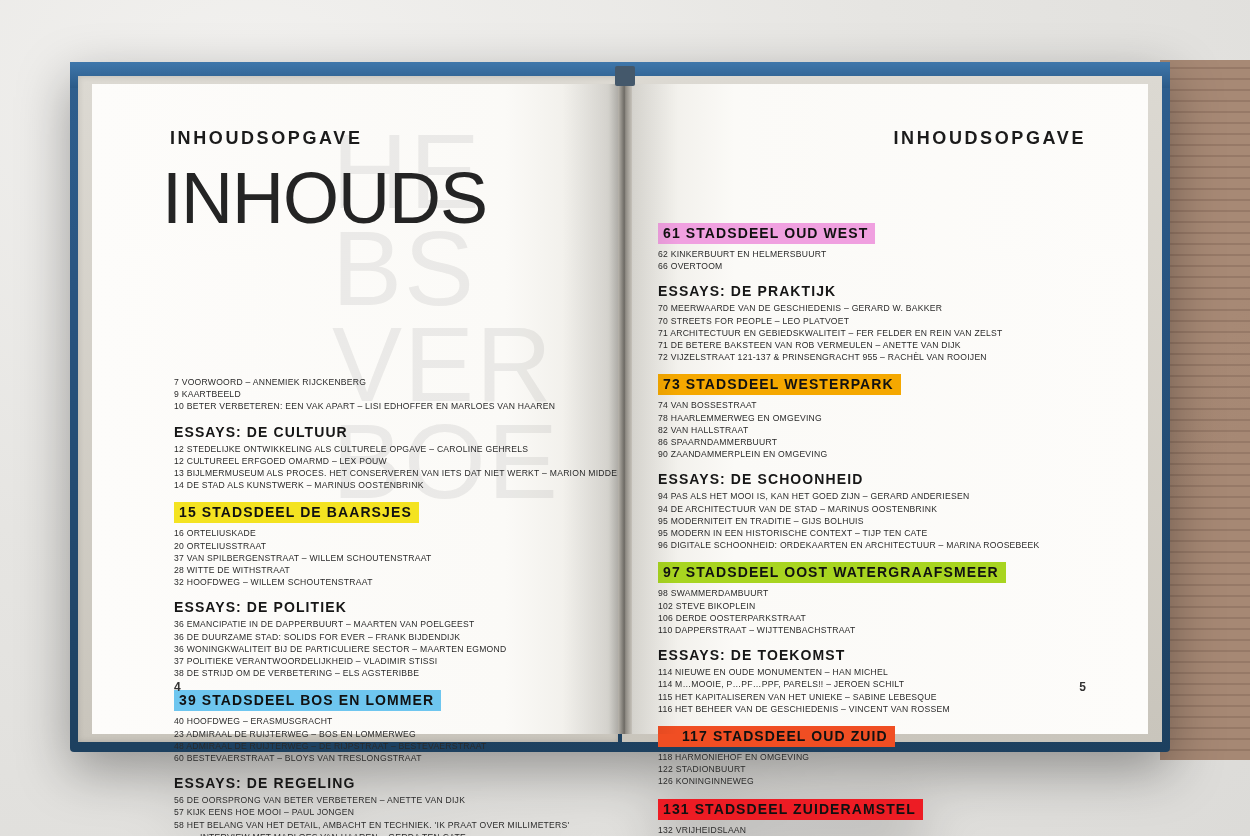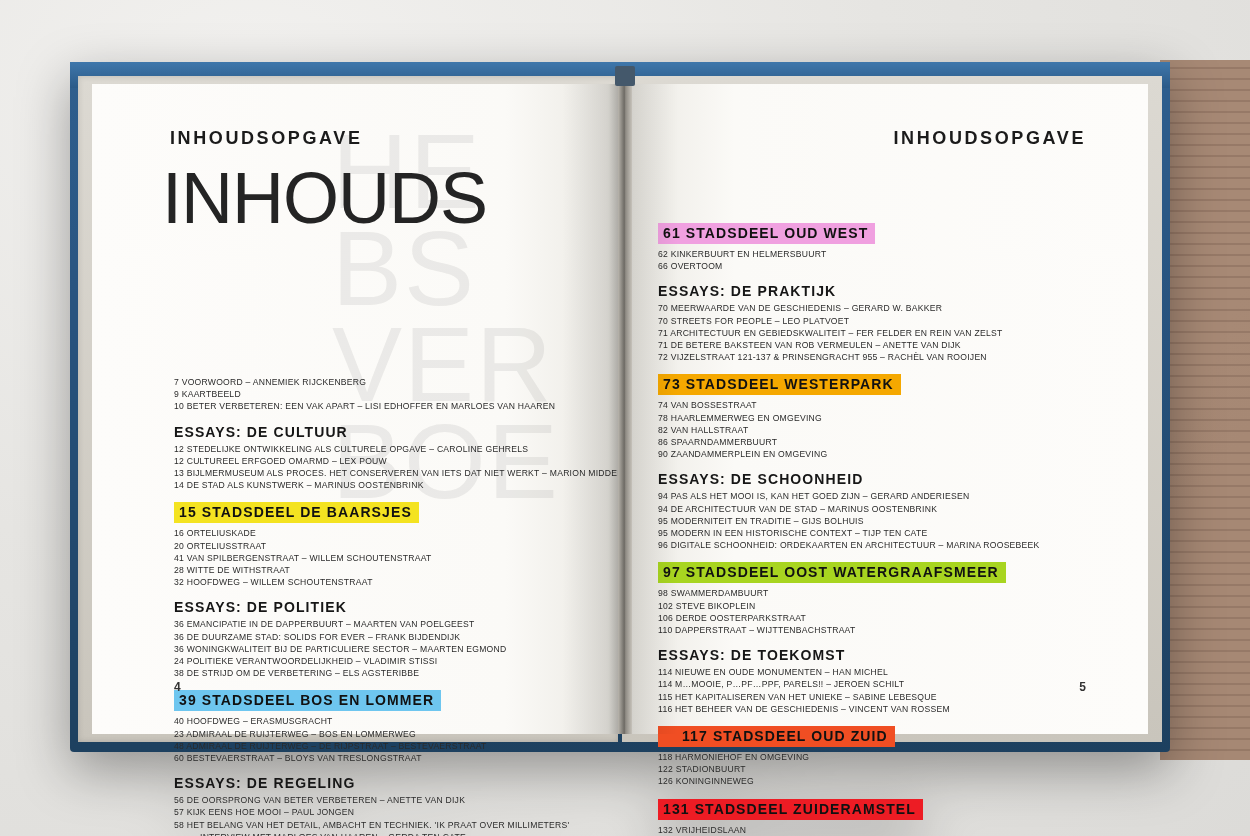--- a/index.html
+++ b/index.html
@@ -140,28 +140,28 @@
           <div class="line">9 KAARTBEELD</div>
           <div class="line">10 BETER VERBETEREN: EEN VAK APART – LISI EDHOFFER EN MARLOES VAN HAAREN</div>
           <div class="sect">ESSAYS: DE CULTUUR</div>
           <div class="line">12 STEDELIJKE ONTWIKKELING ALS CULTURELE OPGAVE –  CAROLINE GEHRELS</div>
           <div class="line">12 CULTUREEL ERFGOED OMARMD – LEX POUW</div>
           <div class="line">13 BIJLMERMUSEUM ALS PROCES. HET CONSERVEREN VAN IETS DAT NIET WERKT –  MARION MIDDELBEEK</div>
           <div class="line">14 DE STAD ALS KUNSTWERK – MARINUS OOSTENBRINK</div>
           <div><span class="hl" style="background: rgb(244, 227, 33);">15 STADSDEEL DE BAARSJES</span></div>
           <div class="line">16 ORTELIUSKADE</div>
           <div class="line">20 ORTELIUSSTRAAT</div>
-          <div class="line">41 VAN SPILBERGENSTRAAT – WILLEM SCHOUTENSTRAAT</div>
+          <div class="line">37 VAN SPILBERGENSTRAAT – WILLEM SCHOUTENSTRAAT</div>
           <div class="line">28 WITTE DE WITHSTRAAT</div>
           <div class="line">32 HOOFDWEG – WILLEM SCHOUTENSTRAAT</div>
           <div class="sect">ESSAYS: DE POLITIEK</div>
           <div class="line">36 EMANCIPATIE IN DE DAPPERBUURT – MAARTEN VAN POELGEEST</div>
           <div class="line">36 DE DUURZAME STAD: SOLIDS FOR EVER – FRANK BIJDENDIJK</div>
           <div class="line">36 WONINGKWALITEIT BIJ DE PARTICULIERE SECTOR – MAARTEN EGMOND</div>
-          <div class="line">24 POLITIEKE VERANTWOORDELIJKHEID – VLADIMIR STISSI</div>
+          <div class="line">37 POLITIEKE VERANTWOORDELIJKHEID – VLADIMIR STISSI</div>
           <div class="line">38 DE STRIJD OM DE VERBETERING – ELS AGSTERIBBE</div>
           <div><span class="hl" style="background: rgb(110, 198, 239); text-align: right;">39 STADSDEEL BOS EN LOMMER</span></div>
           <div class="line">40 HOOFDWEG – ERASMUSGRACHT</div>
           <div class="line">23 ADMIRAAL DE RUIJTERWEG – BOS EN LOMMERWEG</div>
           <div class="line">48 ADMIRAAL DE RUIJTERWEG – DE RIJPSTRAAT – BESTEVAERSTRAAT</div>
           <div class="line">60 BESTEVAERSTRAAT – BLOYS VAN TRESLONGSTRAAT</div>
           <div class="sect">ESSAYS: DE REGELING</div>
           <div class="line">56 DE OORSPRONG VAN BETER VERBETEREN – ANETTE VAN DIJK</div>
           <div class="line">57 KIJK EENS HOE MOOI – PAUL JONGEN</div>
           <div class="line">58 HET BELANG VAN HET DETAIL, AMBACHT EN TECHNIEK. 'IK PRAAT OVER MILLIMETERS'</div>

